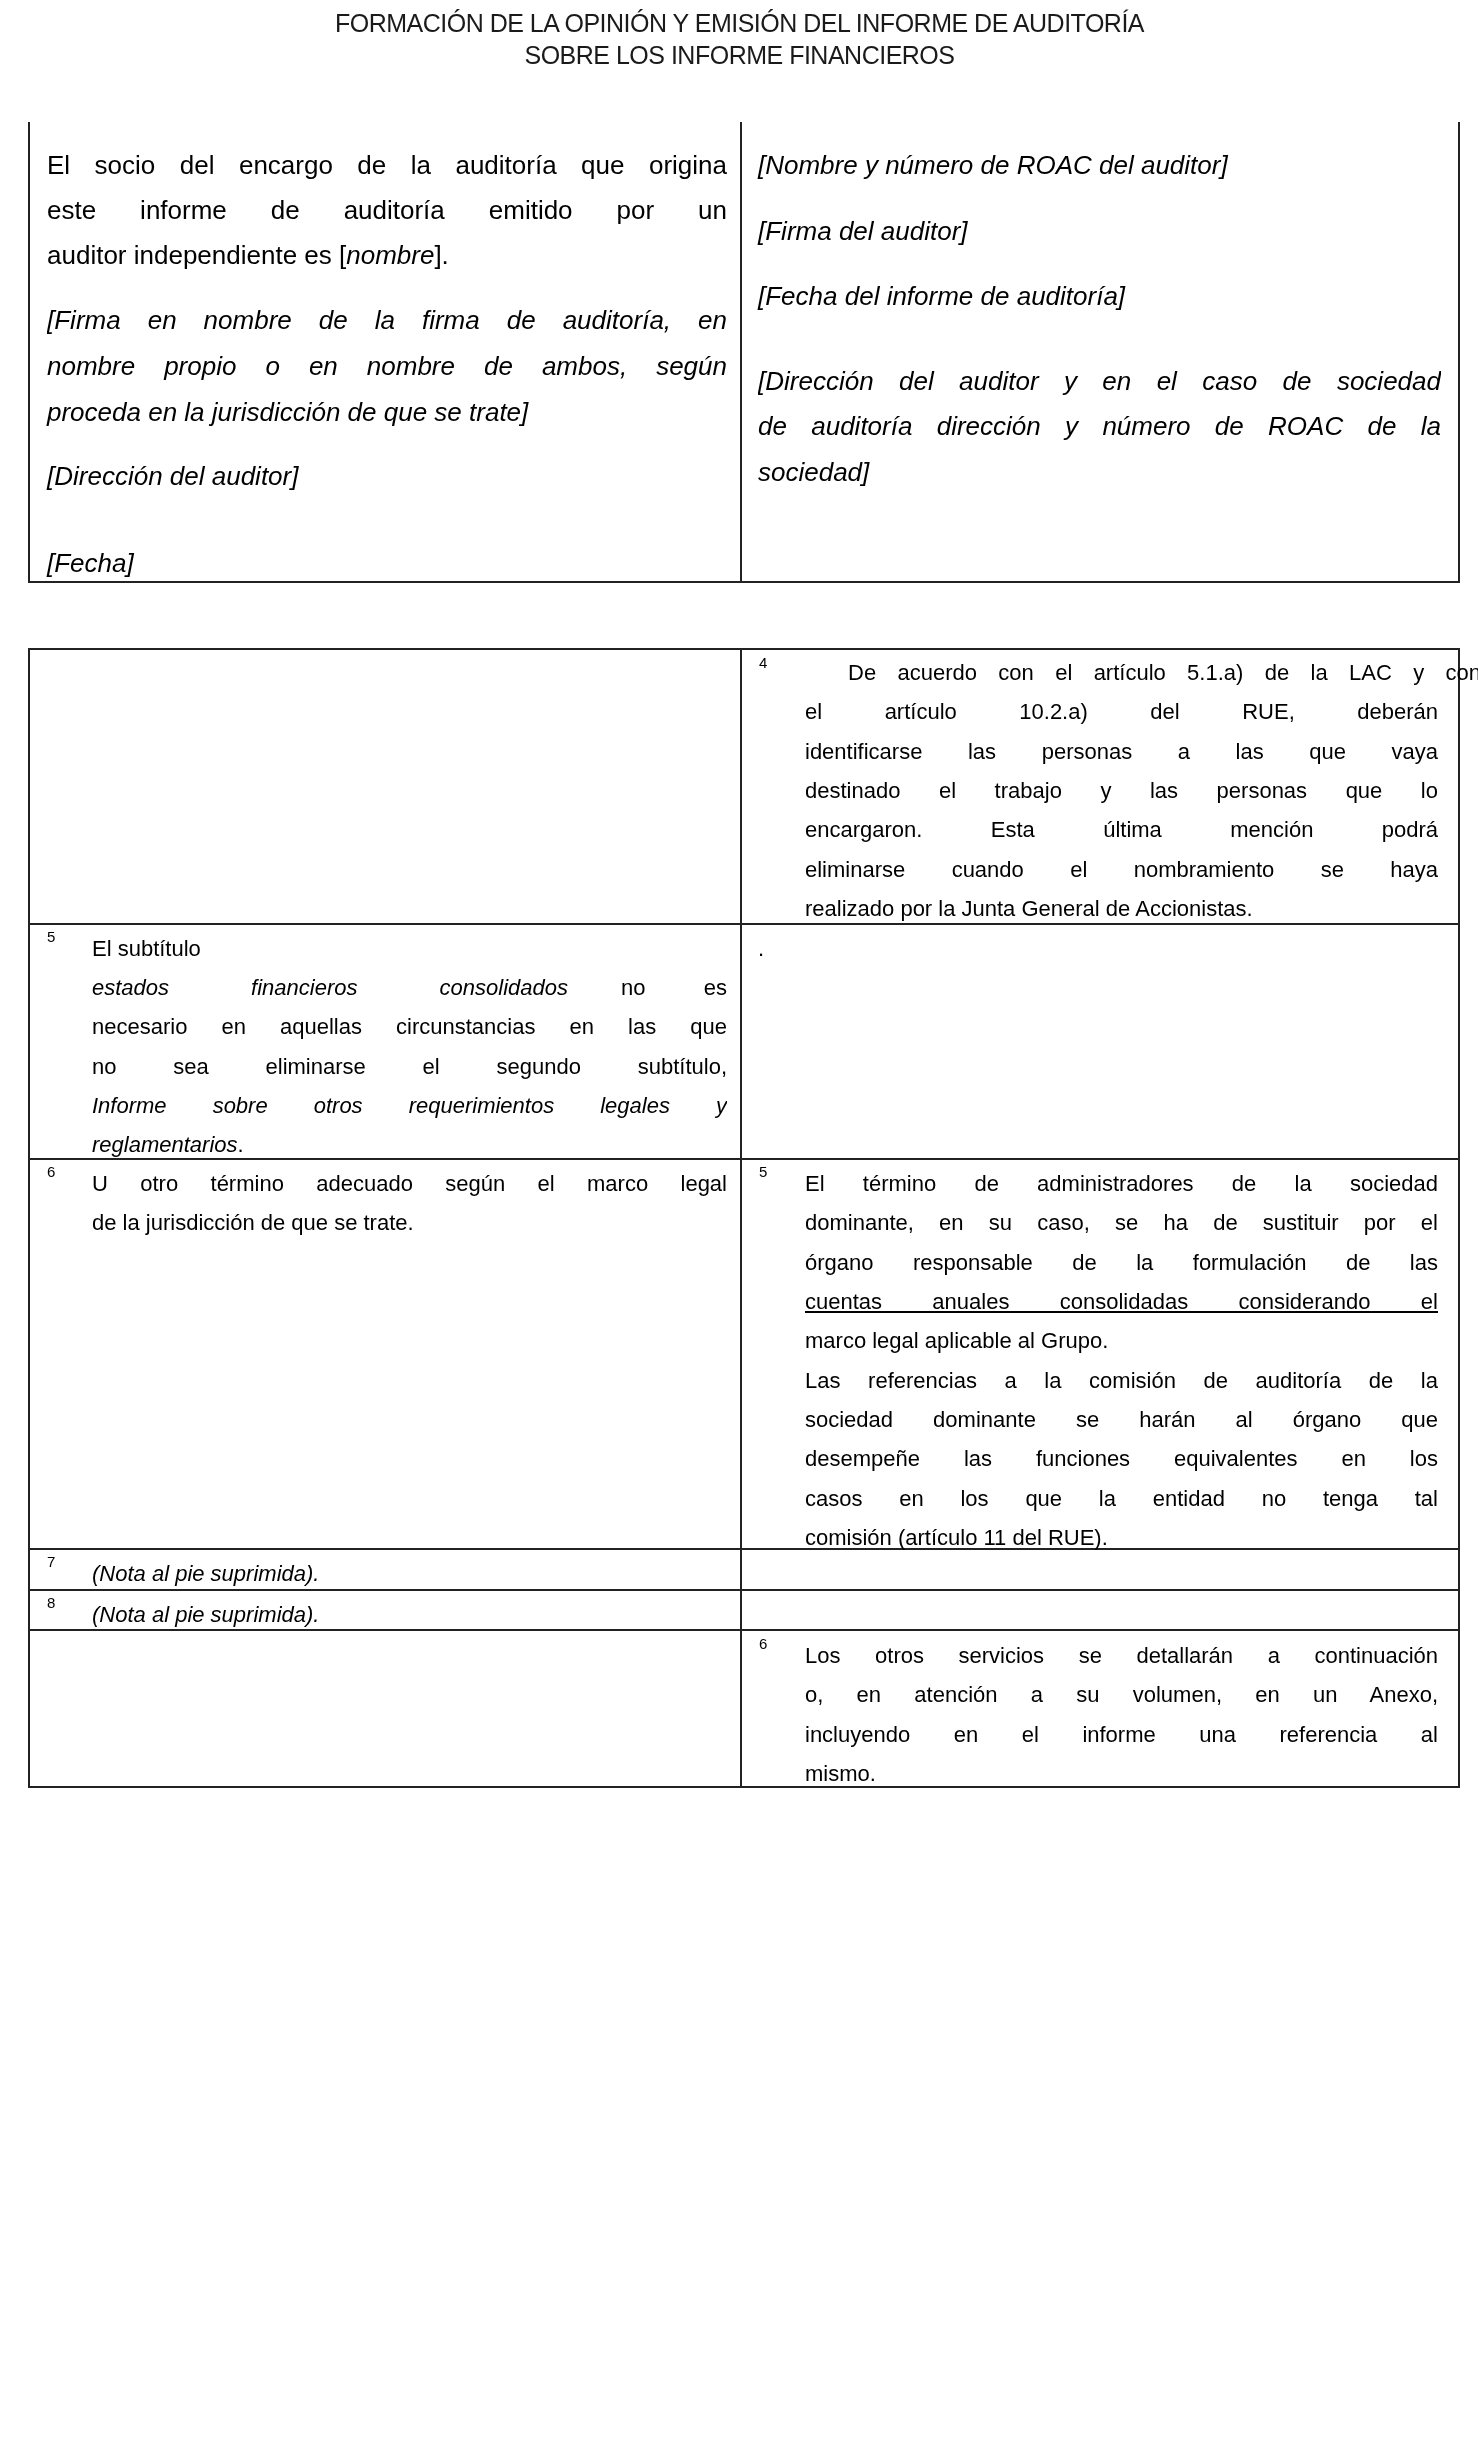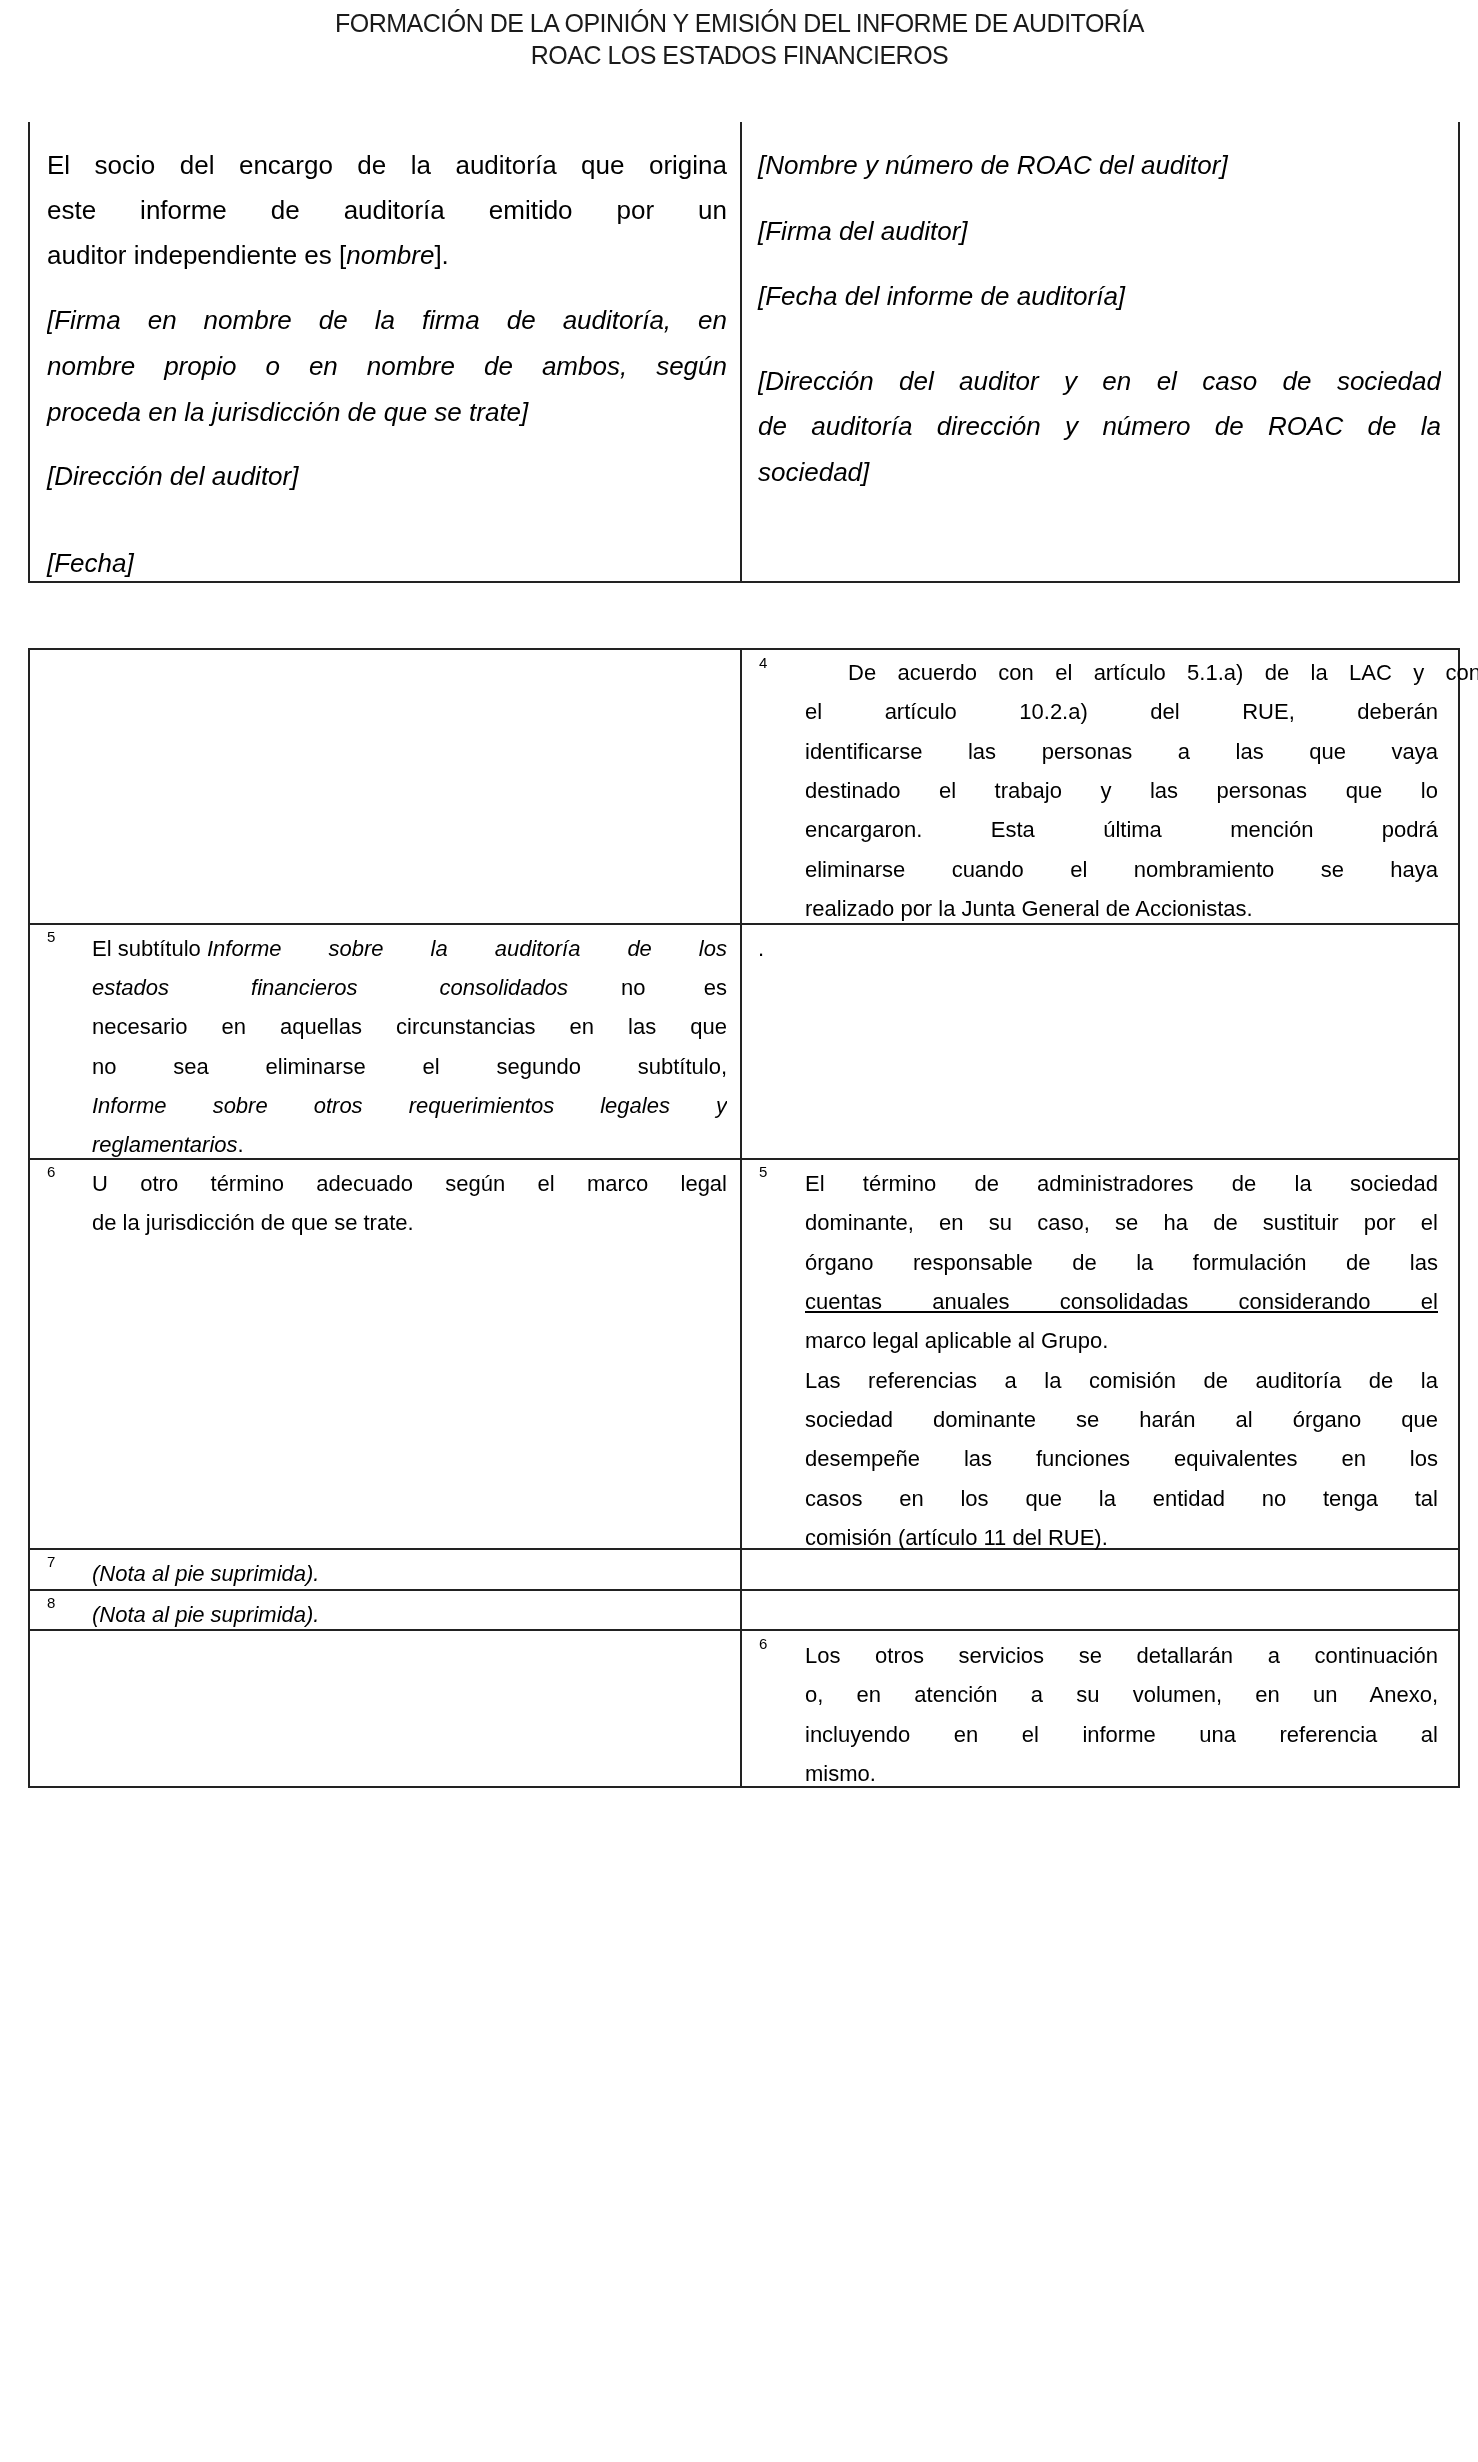--- a/index.html
+++ b/index.html
@@ -14,21 +14,21 @@
   .t1 { font-size: 26px; line-height: 35px; height: 35px; }
   .t2 { font-size: 22px; line-height: 30px; height: 30px; }
   .sup { position: absolute; font-size: 15px; line-height: 18px; }
   .i { font-style: italic; }
 </style>
 </head>
 <body>
 
 <div>
   <div class="hdr" style="top:7px;">FORMACIÓN DE LA OPINIÓN Y EMISIÓN DEL INFORME DE AUDITORÍA</div>
-  <div class="hdr" style="top:39px;">ROAC LOS ESTADOS FINANCIEROS</div>
+  <div class="hdr" style="top:39px;">SOBRE LOS INFORME FINANCIEROS</div>
 </div>
 
 <div>
   <div class="vline" style="left:28px; top:122px; height:461px;"></div>
   <div class="vline" style="left:740px; top:122px; height:461px;"></div>
   <div class="vline" style="left:1458px; top:122px; height:461px;"></div>
   <div class="hline" style="left:28px; top:581px; width:1432px;"></div>
 
   <div>
     <div class="line t1 j" style="left:47px; top:148px; width:680px;">El socio del encargo de la auditoría que origina</div>
@@ -73,21 +73,20 @@
     <div class="line t2 j" style="left:805px; top:776px; width:633px;">destinado el trabajo y las personas que lo</div>
     <div class="line t2 j" style="left:805px; top:815px; width:633px;">encargaron. Esta última mención podrá</div>
     <div class="line t2 j" style="left:805px; top:855px; width:633px;">eliminarse cuando el nombramiento se haya</div>
     <div class="line t2" style="left:805px; top:894px;">realizado por la Junta General de Accionistas.</div>
   </div>
 
   <div>
     <div class="sup" style="left:47px; top:928px;">5</div>
     <div class="line t2" style="left:92px; top:934px; width:635px; display:flex; justify-content:space-between;">
       <span style="white-space:pre;">El subtítulo </span>
-        <span class="i" style="flex:1; text-align:justify; text-align-last:justify;">Informe sobre la auditoría de los</span>
     </div>
     <div class="line t2" style="left:92px; top:973px; width:635px; display:flex;">
       <span class="i" style="flex:1; text-align:justify; text-align-last:justify; margin-right:53px;">estados financieros consolidados</span>
         <span style="width:106px; text-align:justify; text-align-last:justify;"> no es</span>
     </div>
     <div class="line t2 j" style="left:92px; top:1012px; width:635px;">necesario en aquellas circunstancias en las que</div>
     <div class="line t2 j" style="left:92px; top:1052px; width:635px;">no sea eliminarse el segundo subtítulo,</div>
     <div class="line t2 j i" style="left:92px; top:1091px; width:635px;">Informe sobre otros requerimientos legales y</div>
     <div class="line t2" style="left:92px; top:1130px;"><span class="i">reglamentarios</span><span>.</span></div>
   </div>

